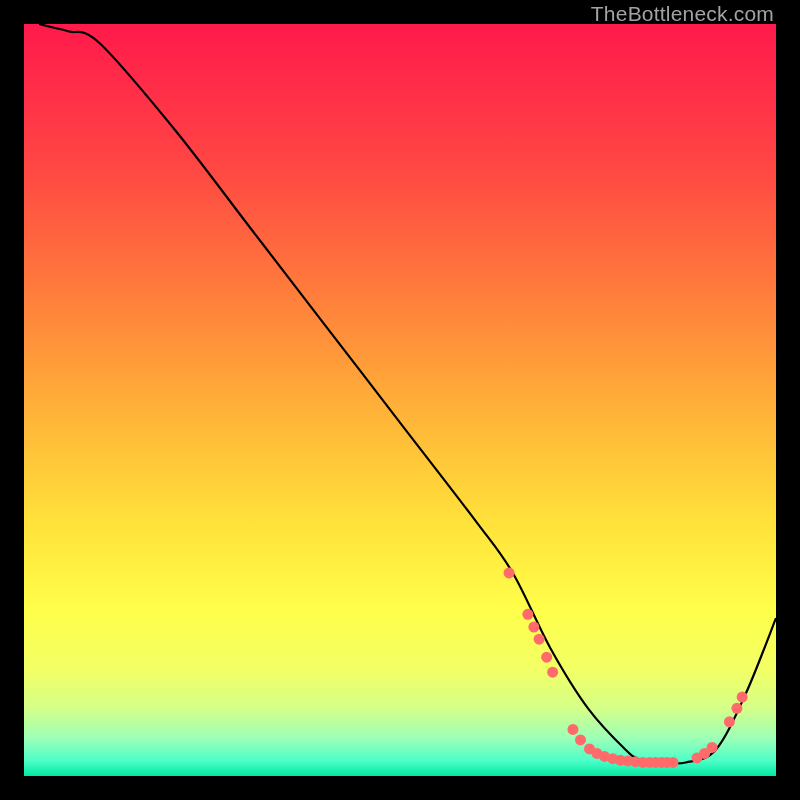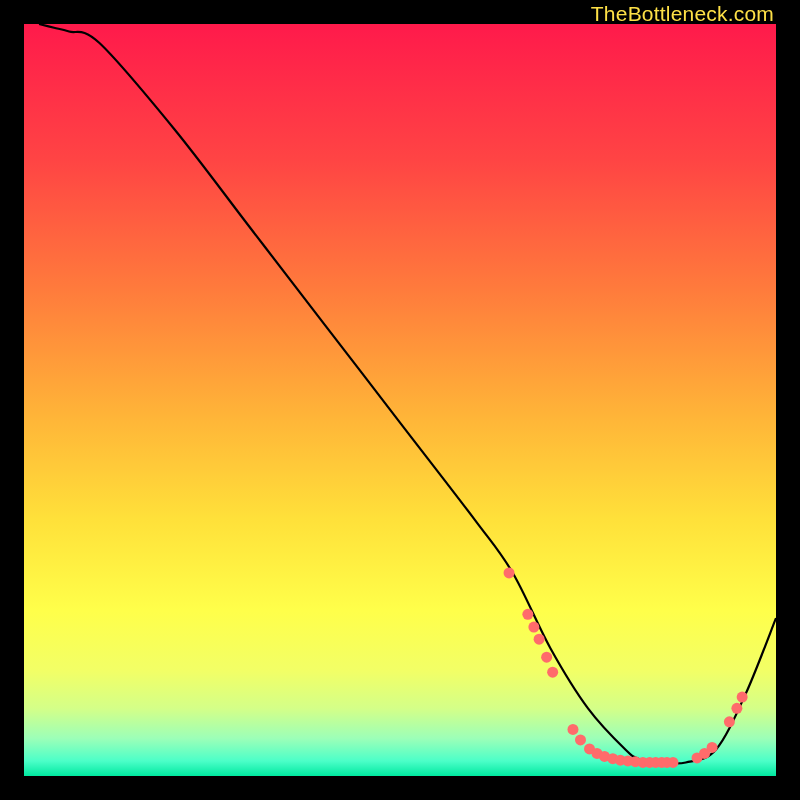--- a/index.html
+++ b/index.html
@@ -17,21 +17,21 @@
     top: 24px;
     width: 752px;
     height: 752px;
   }
   .attribution {
     position: absolute;
     top: 2px;
     right: 26px;
     font-family: Arial, Helvetica, sans-serif;
     font-size: 21px;
-    color: #fde047;
+    color: #a3a3a3;
     font-weight: 500;
     letter-spacing: 0.2px;
   }
   svg {
     display: block;
   }
 </style>
 </head>
 <body>
 

